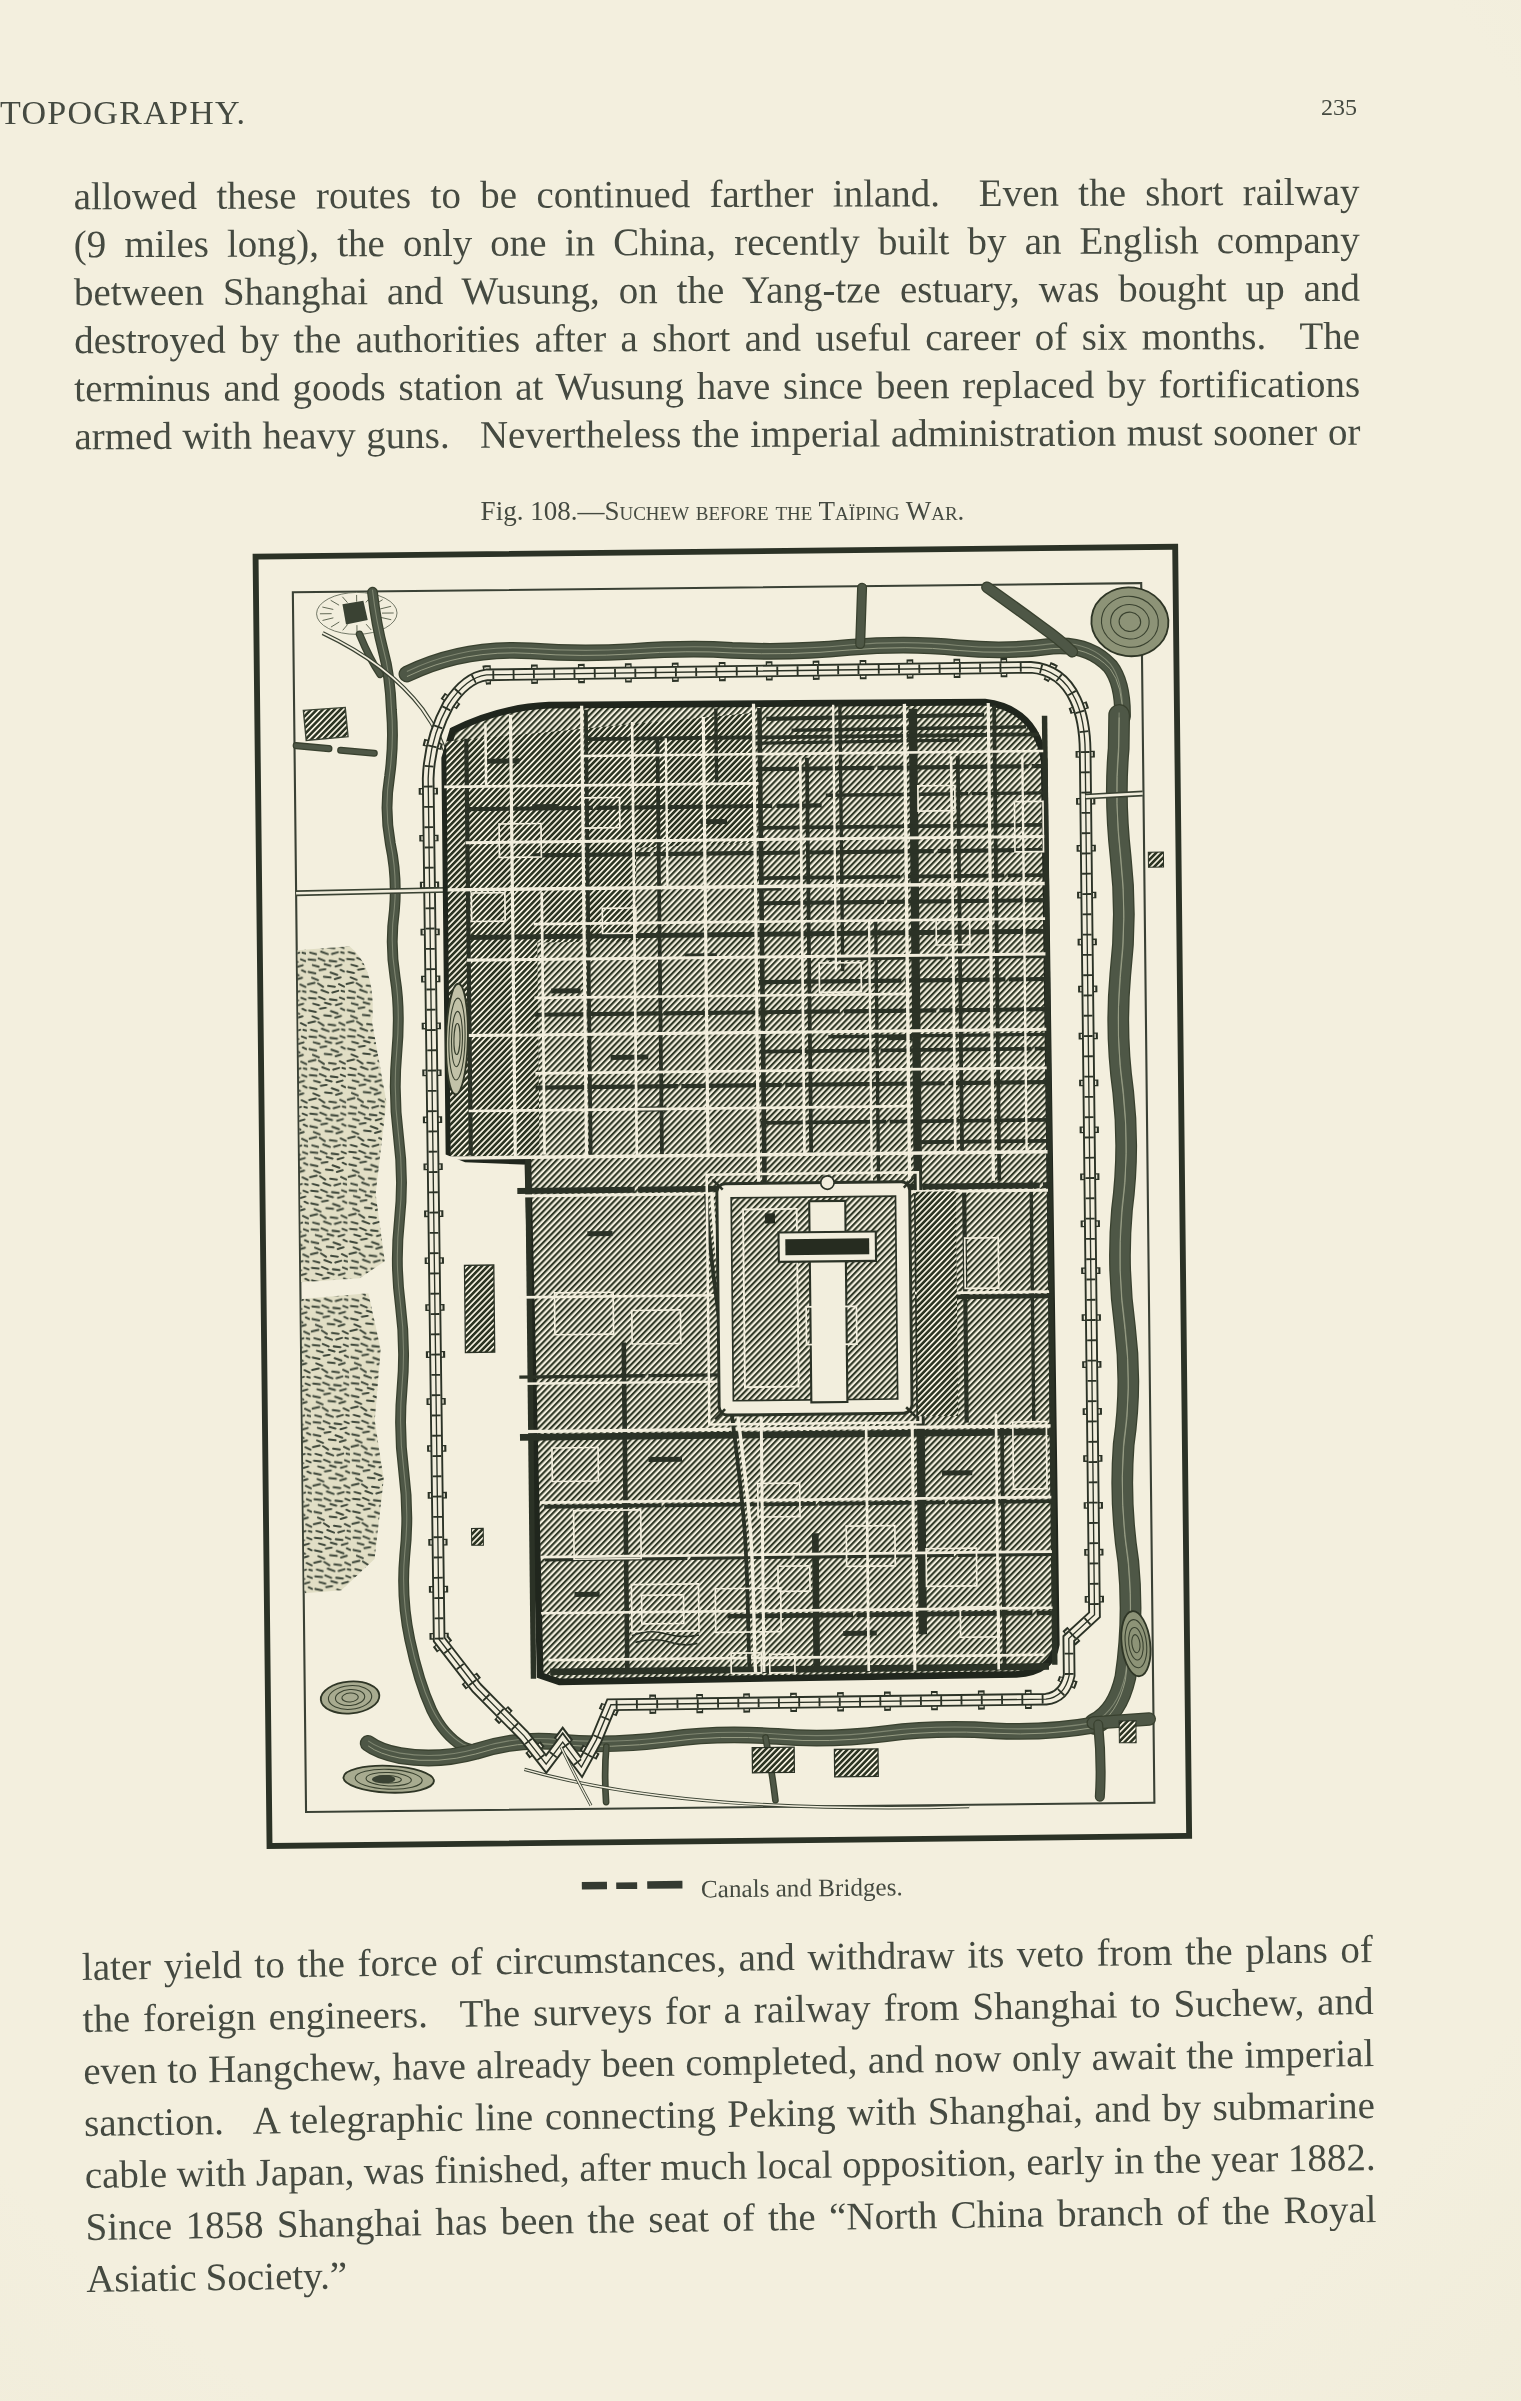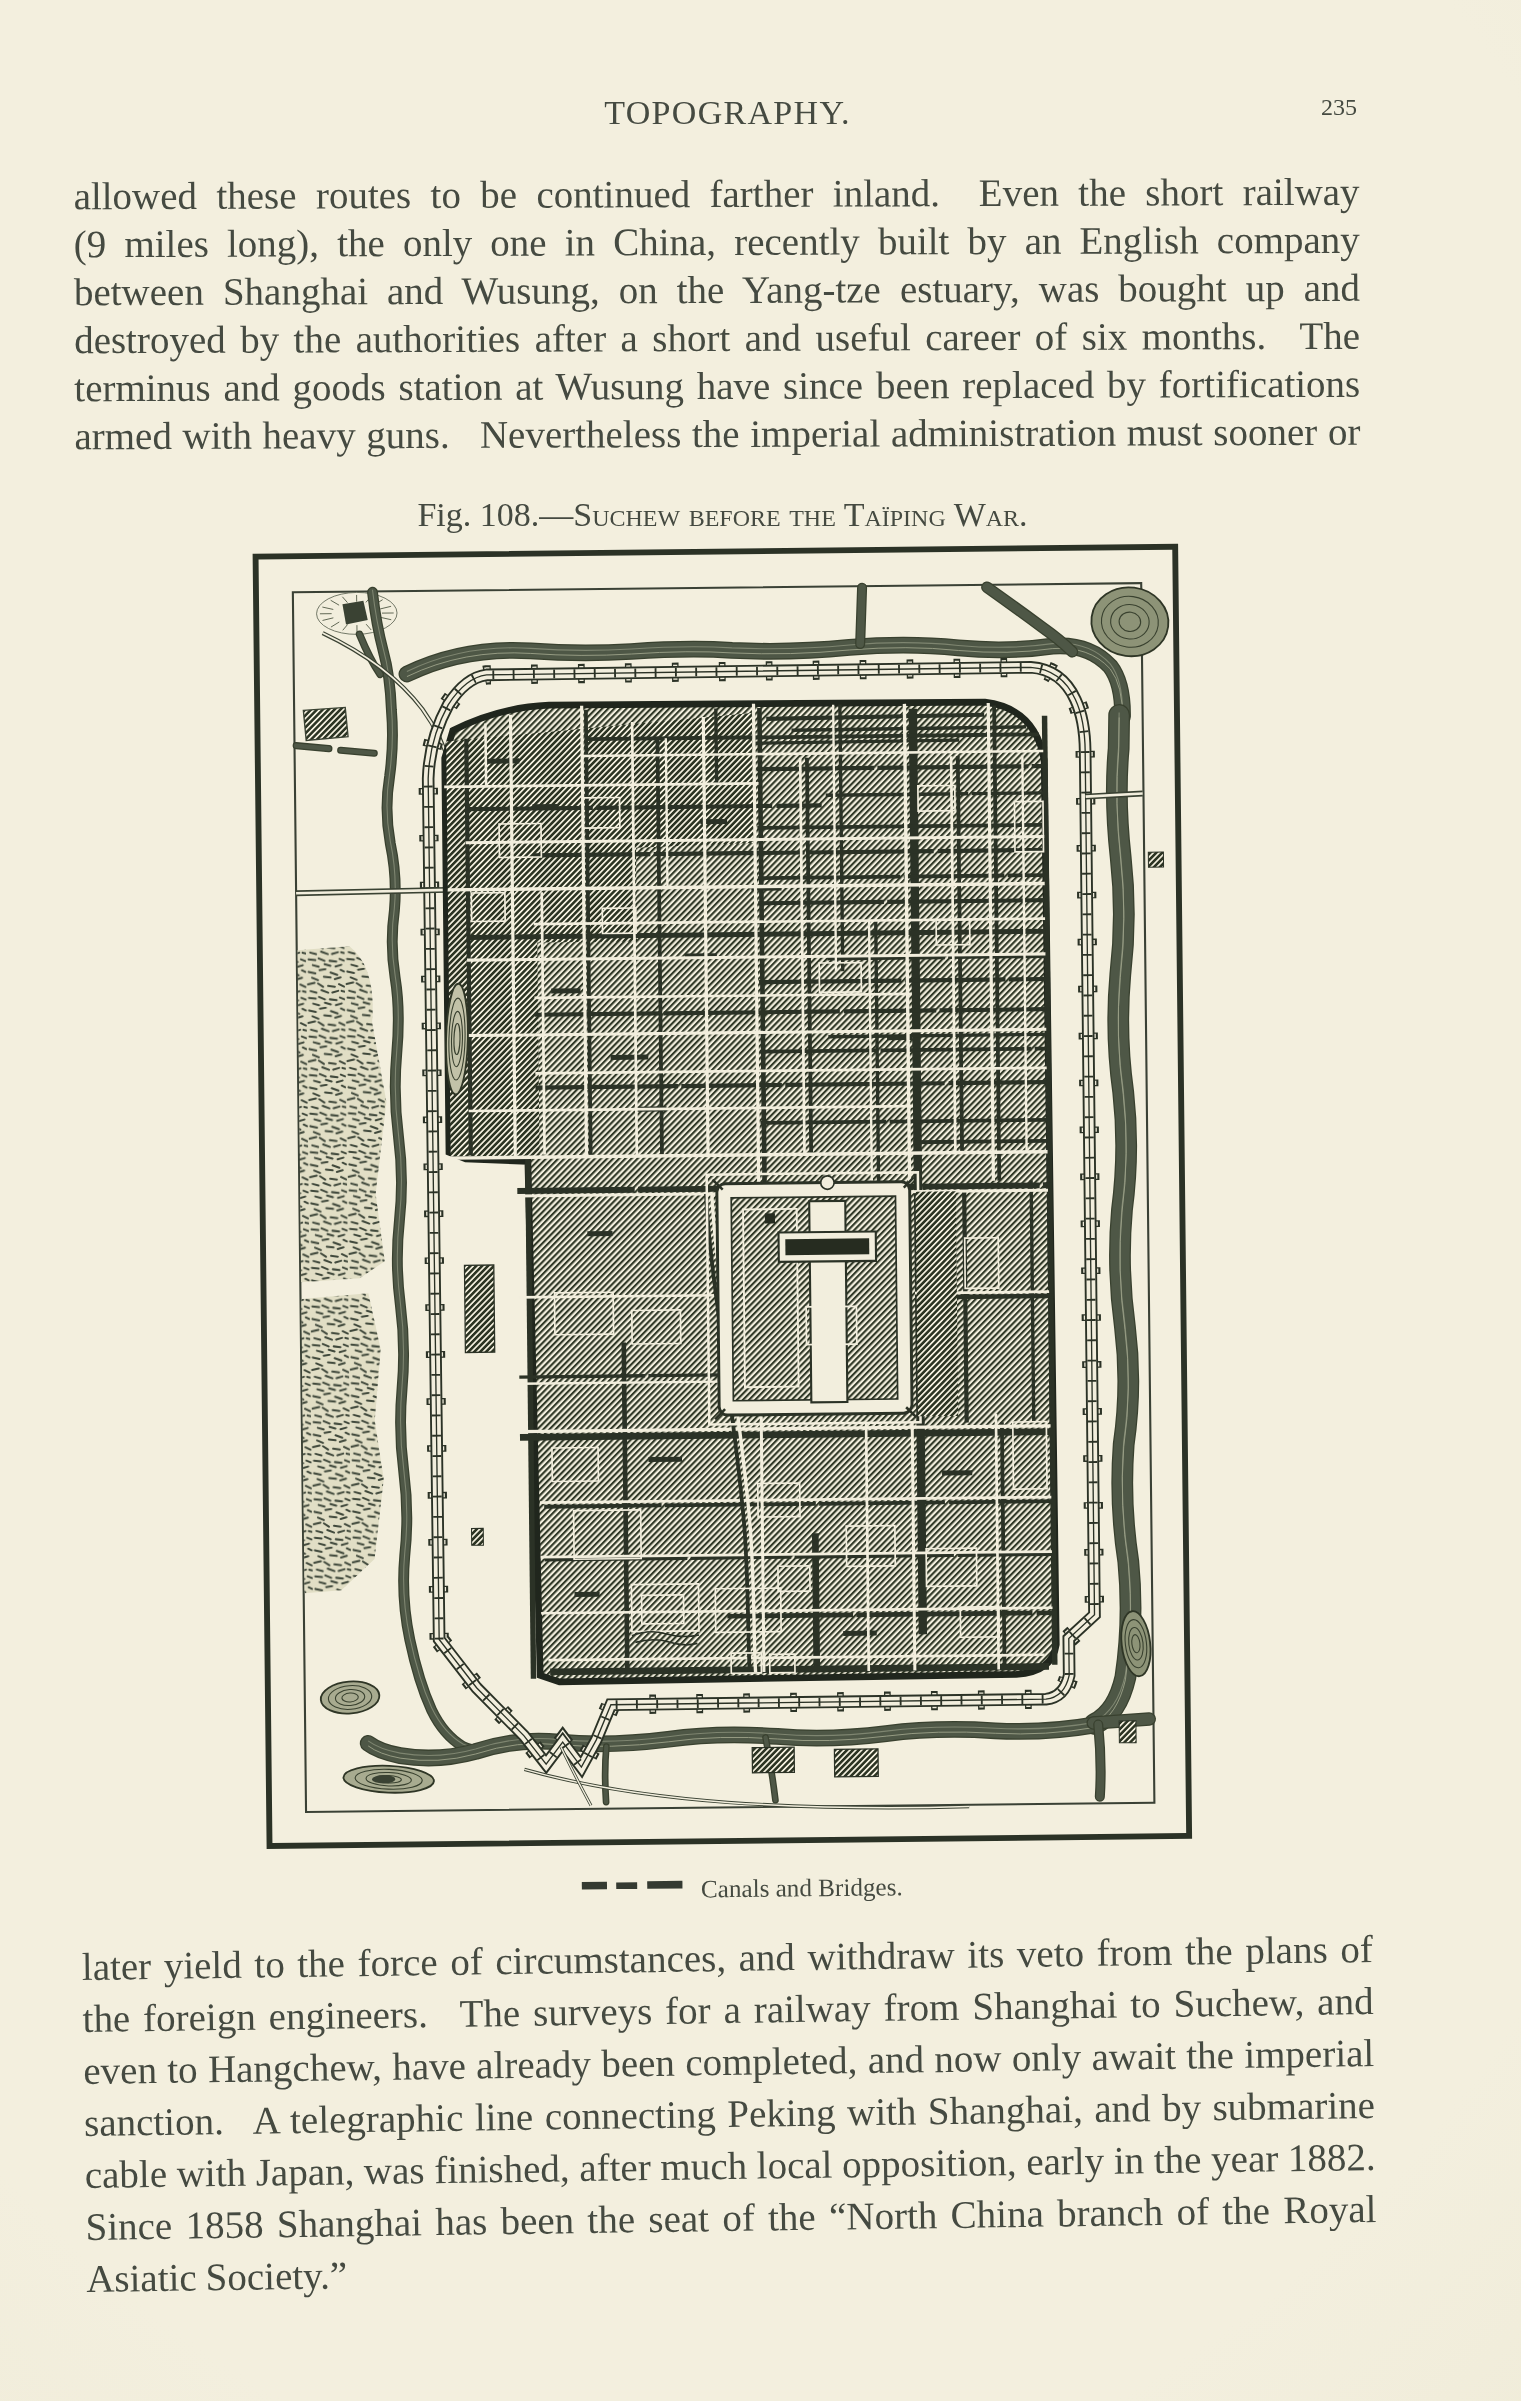--- a/index.html
+++ b/index.html
@@ -1,24 +1,24 @@
 <!DOCTYPE html>
 <html style="font-size:13.4px"><head><meta charset="utf-8"><title>p235</title>
 <style>
 html,body{margin:0;padding:0;background:#e8e4d2;}
 .page{position:relative;width:1521px;height:2401px;background:radial-gradient(ellipse 130% 110% at 46% 44%, #f3efde 55%, #ece8d3 85%, #e6e1cb 100%);overflow:hidden;
   font-family:"Liberation Serif",serif;color:#454a41;}
-.rh{position:absolute;left:0;top:94px;width:1437px;text-align:center;font-size:34px;letter-spacing:1.3px;padding-left:9px;}
+.rh{position:absolute;left:0;top:94px;width:1437px;text-align:left;font-size:34px;letter-spacing:1.3px;}
 .pn{position:absolute;left:1298px;top:94px;width:59px;text-align:right;font-size:24px;}
 .para{position:absolute;left:74px;width:1286px;font-size:39px;word-spacing:-0.8px;}
 .p1{top:170px;line-height:48px;transform:rotate(-0.2deg);transform-origin:50% 50%;}
 .p2{top:1932px;left:84px;width:1291px;line-height:52px;transform:rotate(-0.8deg);transform-origin:50% 50%;}
 .ln{text-align:justify;text-align-last:justify;white-space:nowrap;}
 .ln.last{text-align:left;text-align-last:left;}
-.cap{position:absolute;left:210px;top:496px;width:1025px;text-align:center;font-size:34px;}
+.cap{position:absolute;left:210px;top:496px;width:1025px;text-align:center;font-size:27px;}
 .sc{font-variant:small-caps;}
 svg.map{position:absolute;left:0;top:0;}
 </style></head>
 <body>
 <div class="page">
 
 <div class="rh">TOPOGRAPHY.</div>
 
 <div class="pn">235</div>
 

